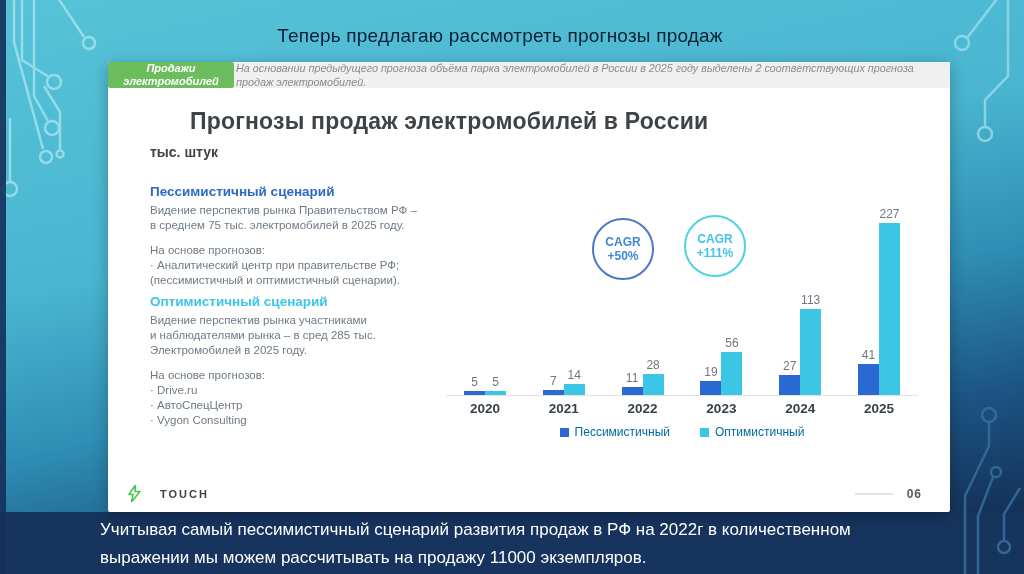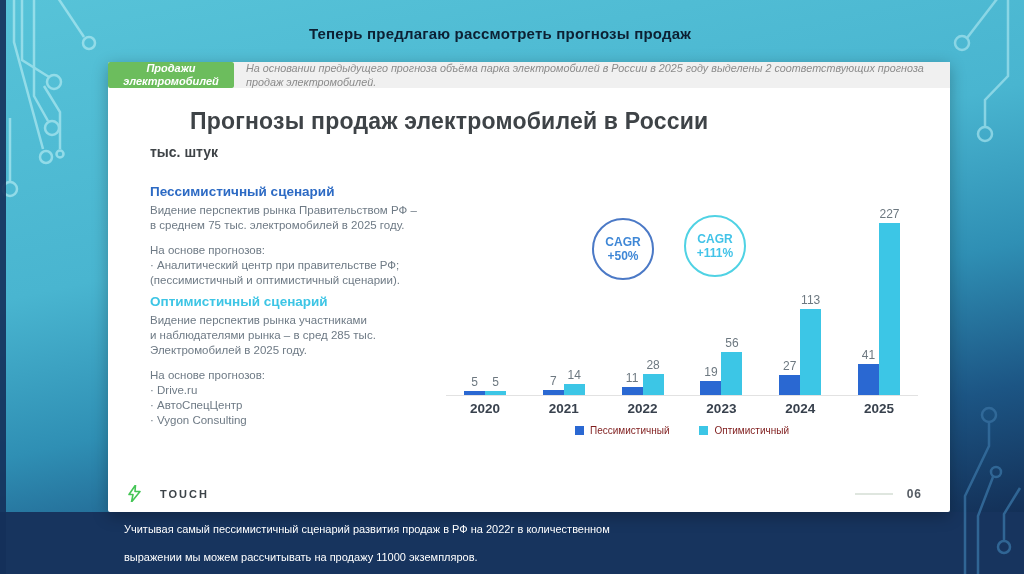--- a/index.html
+++ b/index.html
@@ -6,30 +6,30 @@
   html,body { width:1024px; height:574px; }
   body { font-family:"Liberation Sans", sans-serif; }
   .stage {
     position:relative; width:1024px; height:574px; overflow:hidden;
     background:linear-gradient(168deg,#57c3d8 0%,#49b5d0 38%,#2f8fb4 58%,#1c5584 76%,#132e55 93%,#112a4e 100%);
   }
   .bottom-band { position:absolute; left:0; right:0; top:512px; bottom:0; background:#17345e; }
   .left-strip { position:absolute; left:0; top:0; width:6px; height:100%; background:#14305a; opacity:.9; }
   .circuit { position:absolute; pointer-events:none; }
   .page-title { position:absolute; top:25px; left:0; width:1000px; text-align:center;
-    font-size:15px; font-weight:700; color:#0c2033; letter-spacing:.2px; }
+    font-size:19px; font-weight:400; color:#0c2033; letter-spacing:.2px; }
 
   .slide { position:absolute; left:108px; top:62px; width:842px; height:450px;
     background:#ffffff; border-radius:2px; box-shadow:0 4px 16px rgba(0,0,0,.28); }
   .slide-header { display:flex; height:26px;font-style:italic; }
   .badge { width:126px; background:#6cbd5d; color:#fff; font-size:11px; line-height:13px;
     font-weight:700; display:flex; flex-direction:column; align-items:center; justify-content:center;
     border-radius:2px; text-align:center; }
   .header-note { flex:1; background:#f0f0f0; color:#8b8b8b; font-size:10.8px; line-height:14px;
-    padding:5px 12px; display:flex; align-items:center; }
+    padding:5px 2px; display:flex; align-items:center; }
   .title { position:absolute; left:42px; top:46px; font-size:23px; font-weight:800; color:#3e4347; letter-spacing:.2px;margin-left:40px; }
   .subtitle { position:absolute; left:42px; top:82px; font-size:14px; font-weight:700; color:#3e4347; }
 
   .scenario { position:absolute; left:42px; width:312px; }
   .scen-pess { top:122px; }
   .scen-opt  { top:232px; }
   .scen-head { font-size:13.5px; font-weight:700; margin-bottom:4px; }
   .scen-pess .scen-head { color:#2c6ac4; }
   .scen-opt  .scen-head { color:#3dc5e5; }
   .scen-line { font-size:11.5px; line-height:15px; color:#6e7a85; }
@@ -46,33 +46,33 @@
     border-bottom:1px solid #e2e2e2; padding:0 6px; }
   .group { width:66px; display:flex; justify-content:center; align-items:flex-end; }
   .barcol { display:flex; flex-direction:column; align-items:center; justify-content:flex-end; }
   .val { font-size:12px; color:#6d7880; margin-bottom:2px;margin-top:46px; }
   .bar { width:21px; }
   .years { display:flex; justify-content:space-between; padding:0 6px; margin-top:5px; }
   .ylab { width:66px; text-align:center; font-size:13.5px; font-weight:600; color:#38414d; }
   .legend { display:flex; justify-content:center; gap:30px; margin-top:9px; }
   .litem { display:flex; align-items:center; gap:6px; }
   .lsq { width:9px; height:9px; display:inline-block; }
-  .ltext { font-size:10px; color:#7f1d1d; }
+  .ltext { font-size:12px; color:#0369a1; }
 
   .slide-footer { position:absolute; left:20px; right:28px; bottom:10px;
     display:flex; justify-content:space-between; align-items:center; }
   .logo { display:flex; align-items:center; gap:19px; }
   .logo-text { font-size:11px; font-weight:700; color:#3c4348; letter-spacing:2px; }
   .footer-right { display:flex; align-items:center; gap:14px; }
   .footer-title { font-size:11.5px; font-weight:700; color:#353c44; }
   .footer-dash { width:38px; height:2px; background:#dfe6df; }
   .footer-page { font-size:12px; font-weight:700; color:#555b63; letter-spacing:1px; }
 
-  .caption { position:absolute; left:124px; top:516px; width:780px;
-    font-size:11px; line-height:27.5px; color:#ffffff; }
+  .caption { position:absolute; left:100px; top:516px; width:780px;
+    font-size:17px; line-height:27.5px; color:#ffffff; }
 </style>
 </head>
 <body>
 
 <div class="stage">
 
   <svg class="circuit" style="left:0;top:0" width="115" height="480" viewBox="0 0 115 480" fill="none" stroke="#a9e6ef" stroke-width="2.5" opacity="0.75">
     <path d="M56,-5 L84,37"></path>
       <circle cx="89" cy="43" r="6"></circle>
     <path d="M22,-5 V60 L49,77"></path>

